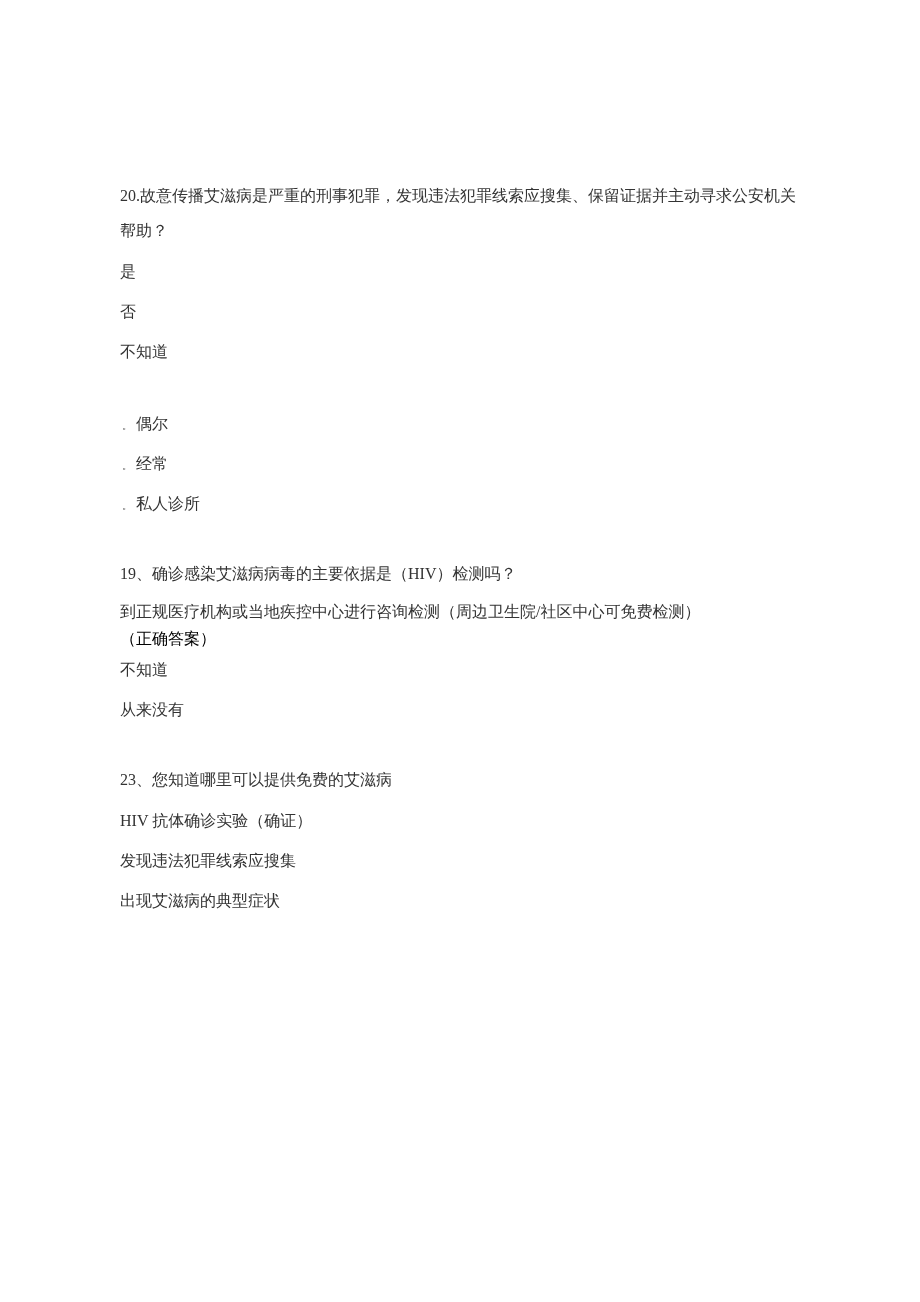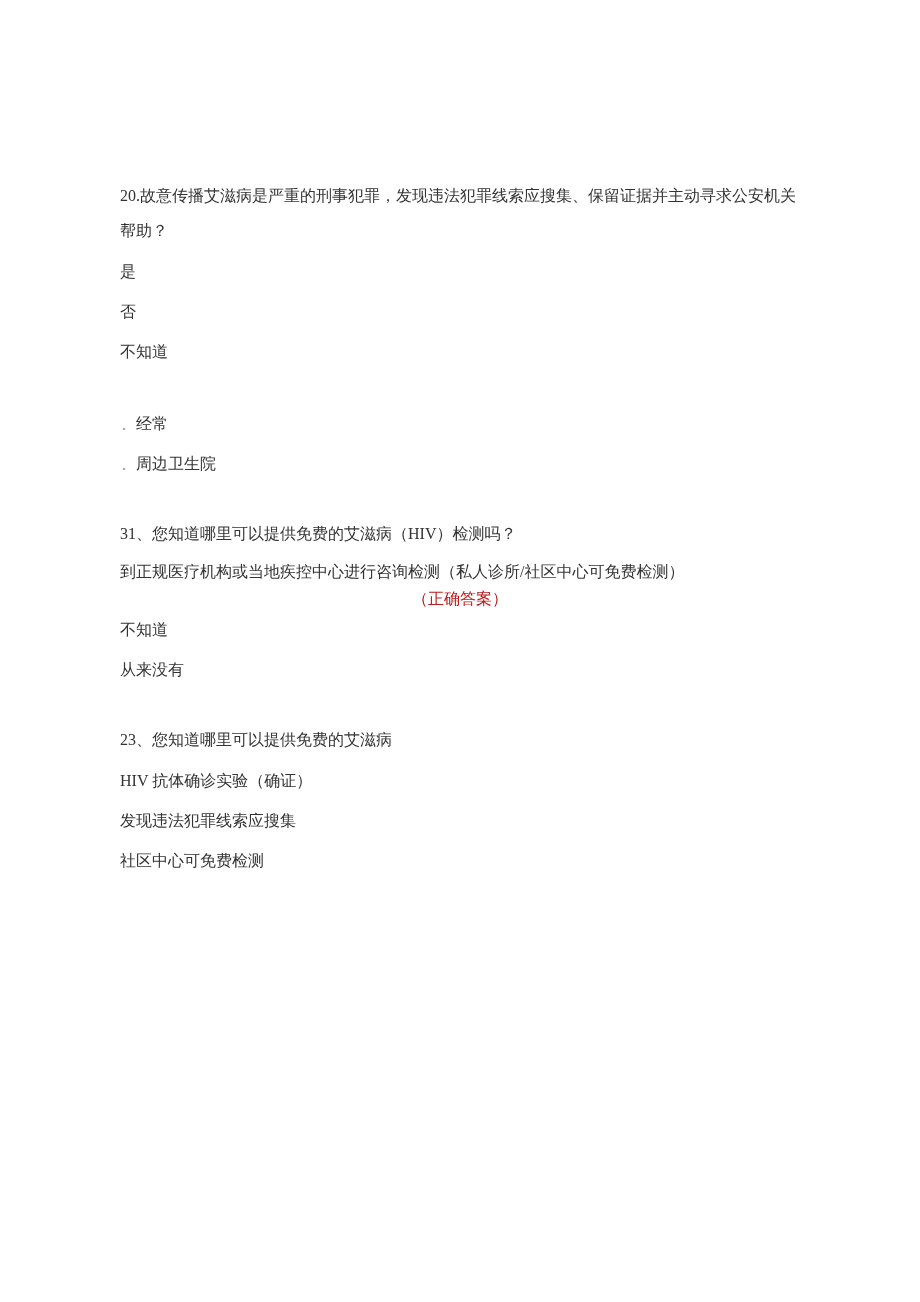--- a/index.html
+++ b/index.html
@@ -31,23 +31,22 @@
     .bullet-option {
       line-height: 2.5;
       padding-left: 2px;
     }
     .bullet {
       font-size: 10px;
       vertical-align: middle;
       margin-right: 4px;
     }
     .correct-answer {
-      color: #b91c1c;
+      color: #000000;
       line-height: 1.4;
-      text-align: center;
     }
     .q22-option1 {
       line-height: 2.0;
     }
     .q22-later {
       line-height: 2.5;
     }
   </style>
 </head>
 <body>
@@ -55,36 +54,37 @@
 <div class="question">
   <div class="question-text">
     <span>20</span><span>.</span><span>故意传播艾滋病是严重的刑事犯罪，发现违法犯罪线索应搜集、保留证据并主动寻求公安机关帮助？</span>
   </div>
   <div class="answer-option">是</div>
   <div class="answer-option">否</div>
   <div class="answer-option">不知道</div>
 </div>
 
 <div class="question">
+  <div class="bullet-option"><span class="bullet">。</span><span>偶尔</span></div>
   <div class="bullet-option"><span class="bullet">。</span><span>经常</span></div>
-  <div class="bullet-option"><span class="bullet">。</span><span>周边卫生院</span></div>
+  <div class="bullet-option"><span class="bullet">。</span><span>私人诊所</span></div>
 </div>
 
 <div class="question">
   <div class="question-text">
-    <span>31</span><span>、</span><span>您知道哪里可以提供免费的艾滋病（HIV）检测吗？</span>
+    <span>19</span><span>、</span><span>确诊感染艾滋病病毒的主要依据是（HIV）检测吗？</span>
   </div>
   <div class="q22-option1">
-    <span>到正规医疗机构或当地疾控中心进行咨询检测（私人诊所/社区中心可免费检测）</span>
+    <span>到正规医疗机构或当地疾控中心进行咨询检测（周边卫生院/社区中心可免费检测）</span>
   </div>
   <div class="correct-answer">（正确答案）</div>
   <div class="q22-later">不知道</div>
   <div class="q22-later">从来没有</div>
 </div>
 
 <div class="question">
   <div class="question-text">
     <span>23</span><span>、</span><span>您知道哪里可以提供免费的艾滋病</span>
   </div>
   <div class="answer-option">HIV 抗体确诊实验（确证）</div>
   <div class="answer-option">发现违法犯罪线索应搜集</div>
-  <div class="answer-option">社区中心可免费检测</div>
+  <div class="answer-option">出现艾滋病的典型症状</div>
 </div>
 
 </body></html>

